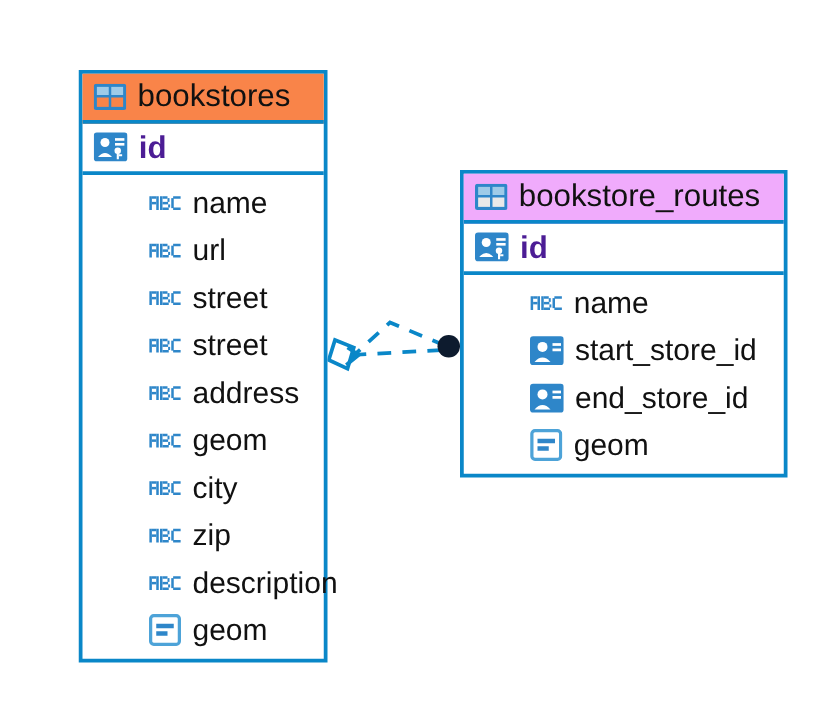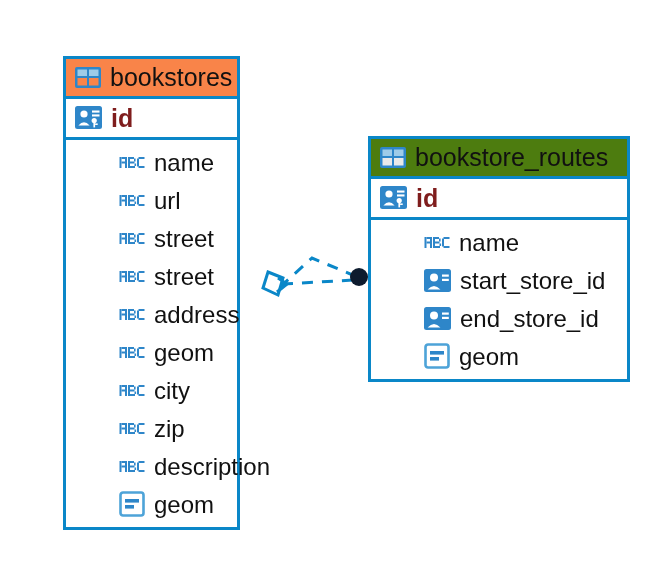--- a/index.html
+++ b/index.html
@@ -41,21 +41,21 @@
   .entity-pk-row {
     display: flex;
     align-items: center;
     gap: 9px;
     padding: 5px 9px 6px 9px;
     border-bottom: 3px solid #0a87c8;
   }
   .entity-pk-row .fname {
     font-size: 25px;
     font-weight: bold;
-    color: #7f1d1d;
+    color: #4c1d95;
     line-height: 1.05;
   }
   .entity-body { padding: 3px 0 4px 0; margin-left: 44px; }
   .field-row {
     display: flex;
     align-items: center;
     gap: 9px;
     padding: 2px 9px;
     height: 38px;
   }
@@ -95,21 +95,21 @@
     <path d="M 282 284 L 354 280" fill="none" stroke="#0a87c8" stroke-width="3" stroke-dasharray="11 9" stroke-linecap="butt"></path>
 
     <g>
       <path d="M 268 272 L 283 278 L 278 295 L 263 288 Z" fill="#ffffff" stroke="#0a87c8" stroke-width="3" stroke-linejoin="miter"></path>
       <path d="M 278 278 L 287 284 L 277 292" fill="none" stroke="#0a87c8" stroke-width="3" stroke-linejoin="miter" stroke-linecap="butt"></path>
     </g>
 
     <circle cx="359" cy="277" r="9" fill="#0d1b2e"></circle>
   </svg>
 
-  <div class="entity" style="left:63px; top:56px; width:177px;">
+  <div class="entity" style="left:63px; top:56px; width:199px;">
 
     <div class="entity-header" style="background:#f98449;">
       <svg class="icon icon-tbl" viewBox="0 0 26 21">
         <rect x="0" y="0" width="26" height="21" rx="2" fill="#2e86c9"></rect>
         <rect x="2.5" y="2.5" width="9.5" height="6.5" fill="#9ecbe8"></rect>
         <rect x="14" y="2.5" width="9.5" height="6.5" fill="#9ecbe8"></rect>
         <rect x="2.5" y="11" width="9.5" height="7.5" fill="#f98449"></rect>
         <rect x="14" y="11" width="9.5" height="7.5" fill="#f98449"></rect>
       </svg>
       <span class="title">bookstores</span>
@@ -327,21 +327,21 @@
           <rect x="6" y="14" width="9" height="3.6" fill="#2e86c9"></rect>
         </svg>
         <span class="fname">geom</span>
       </div>
 
     </div>
   </div>
 
   <div class="entity" style="left:368px; top:136px; width:262px;">
 
-    <div class="entity-header" style="background:#4d7c0f;">
+    <div class="entity-header" style="background:#f0abfc;">
       <svg class="icon icon-tbl" viewBox="0 0 26 21">
         <rect x="0" y="0" width="26" height="21" rx="2" fill="#2e86c9"></rect>
         <rect x="2.5" y="2.5" width="9.5" height="6.5" fill="#9ecbe8"></rect>
         <rect x="14" y="2.5" width="9.5" height="6.5" fill="#9ecbe8"></rect>
         <rect x="2.5" y="11" width="9.5" height="7.5" fill="#e9e9e9"></rect>
         <rect x="14" y="11" width="9.5" height="7.5" fill="#e9e9e9"></rect>
       </svg>
       <span class="title">bookstore_routes</span>
     </div>
 

